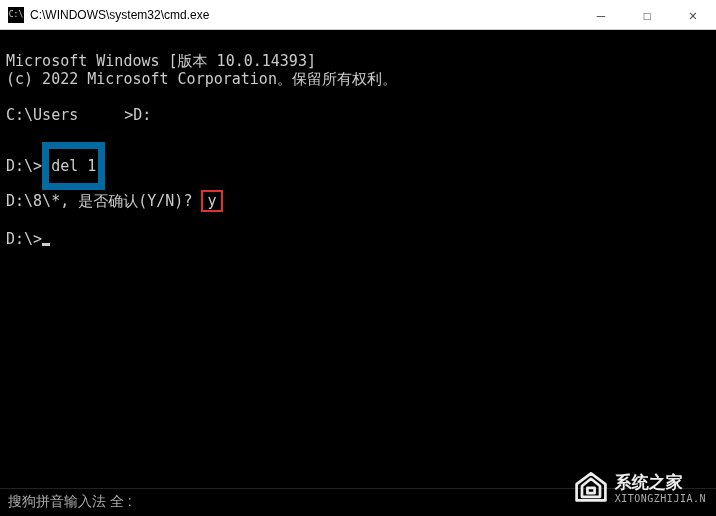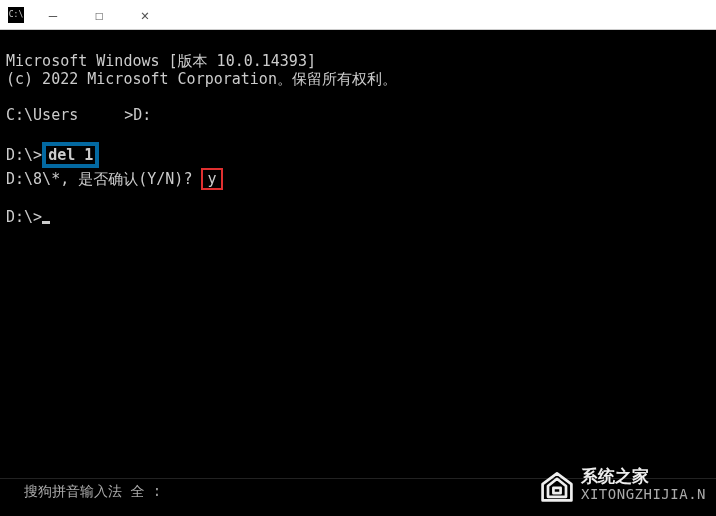--- a/index.html
+++ b/index.html
@@ -63,86 +63,86 @@
       white-space: pre;
     }
     .redacted {
       display: inline-block;
       width: 46px;
       height: 14px;
       background: #000;
       vertical-align: middle;
     }
     .highlight {
-      border: 4px solid #0369a1;
-      padding: 0 2px;
+      border: 7px solid #0369a1;
+      padding: 8px 2px;
       display: inline-block;
-      font-weight: bold;
     }
     .highlight-small {
       border: 2px solid #e03030;
       padding: 0 4px;
       display: inline-block;
     }
     .cursor {
       display: inline-block;
       width: 8px;
       height: 3px;
       background: #ccc;
       vertical-align: bottom;
       margin-bottom: 2px;
     }
     .ime-bar {
       position: absolute;
       bottom: 0;
       left: 0;
       right: 0;
-      height: 38px;
+      height: 28px;
       background: #000;
       border-top: 1px solid #222;
       color: #aaa;
-      padding: 4px 24px;
+      padding: 4px 8px;
       font-size: 14px;
-      font-family: Liberation Mono, monospace;
+      font-family: Liberation Sans, sans-serif;
     }
     .watermark {
       position: absolute;
       bottom: 12px;
       right: 10px;
       color: #ddd;
       display: flex;
-      align-items: flex-start;
+      align-items: flex-end;
       gap: 6px;
     }
     .watermark-logo {
       width: 36px;
       height: 36px;
     }
     .watermark-text {
       display: flex;
       flex-direction: column;
       line-height: 1.1;
     }
     .watermark-main {
       font-size: 17px;
       font-weight: bold;
       color: #eee;
       font-family: "Microsoft YaHei", sans-serif;
     }
     .watermark-sub {
-      font-size: 14px;
+      font-size: 10px;
       color: #aaa;
       letter-spacing: 0.5px;
     }
   </style>
 </head>
 <body>
 
 <div class="titlebar">
   <span class="titlebar-icon">C:\</span>
+  <span class="titlebar-title">C:\WINDOWS\system32\cmd.exe</span>
   <div class="titlebar-controls">
     <div class="titlebar-btn">—</div>
     <div class="titlebar-btn">☐</div>
     <div class="titlebar-btn close">✕</div>
   </div>
 </div>
 
 <div class="terminal">
 <span>Microsoft Windows [版本 10.0.14393]</span>
 <span>(c) 2022 Microsoft Corporation。保留所有权利。</span>

